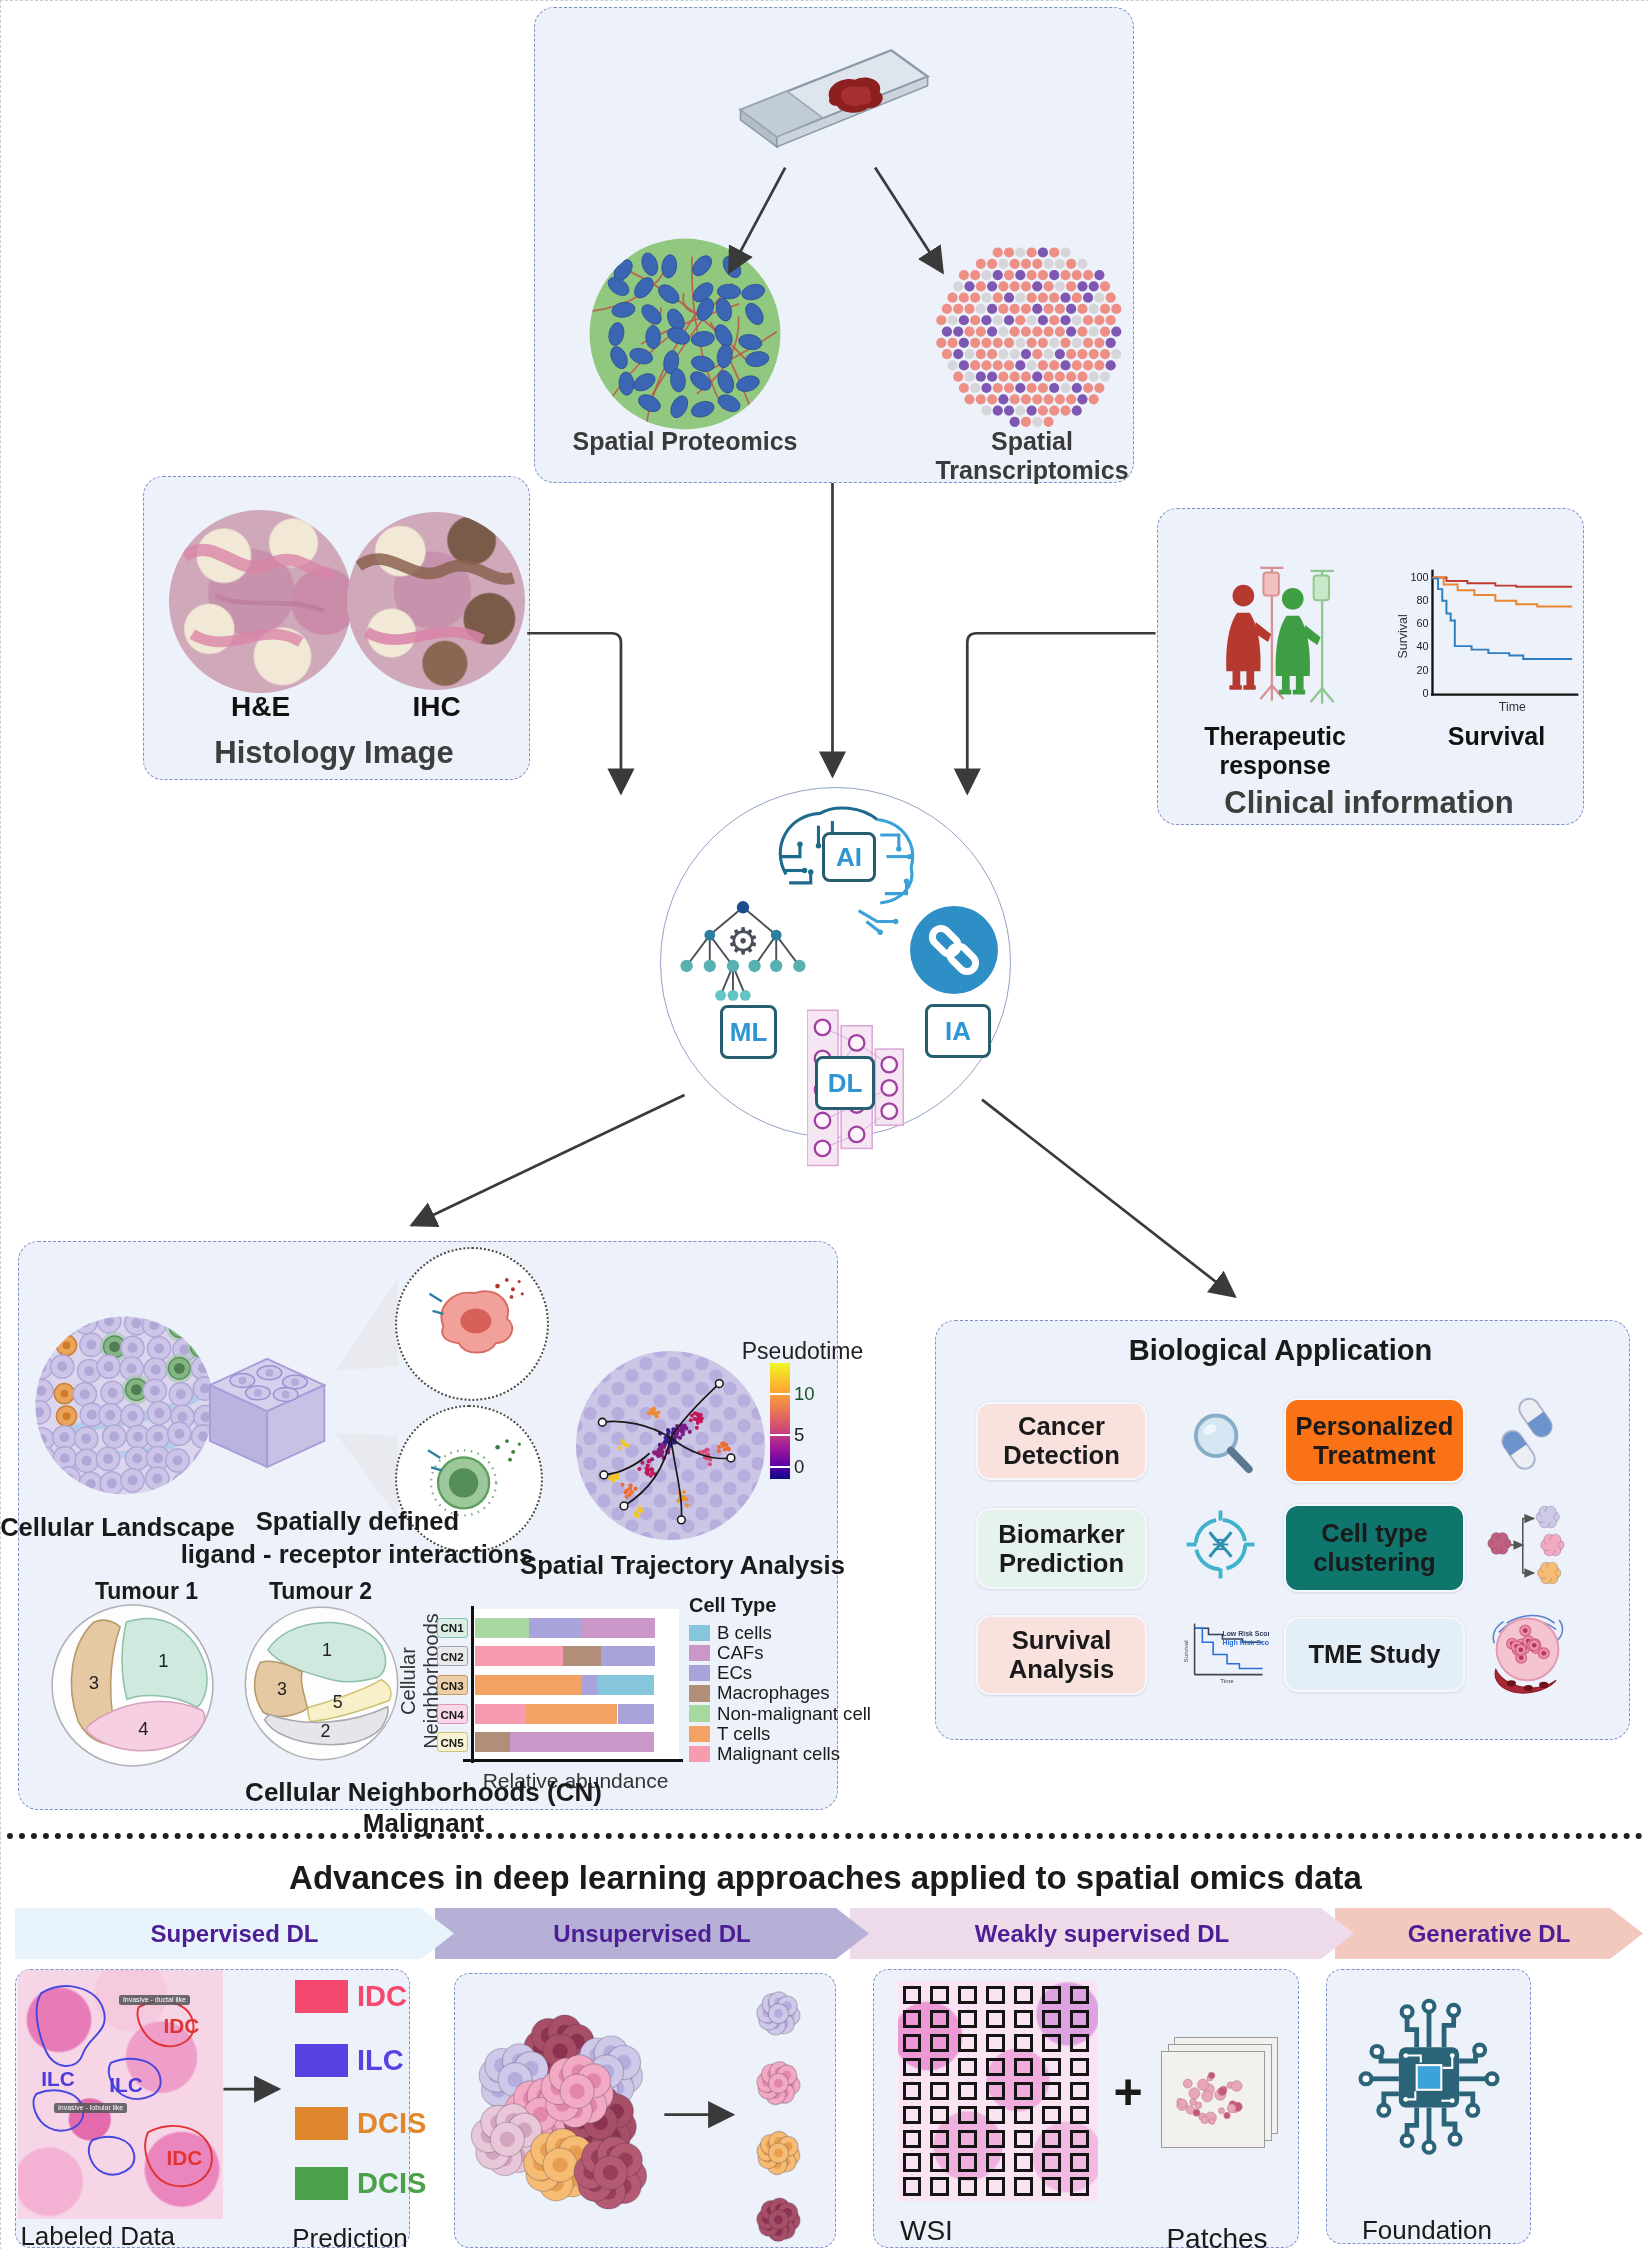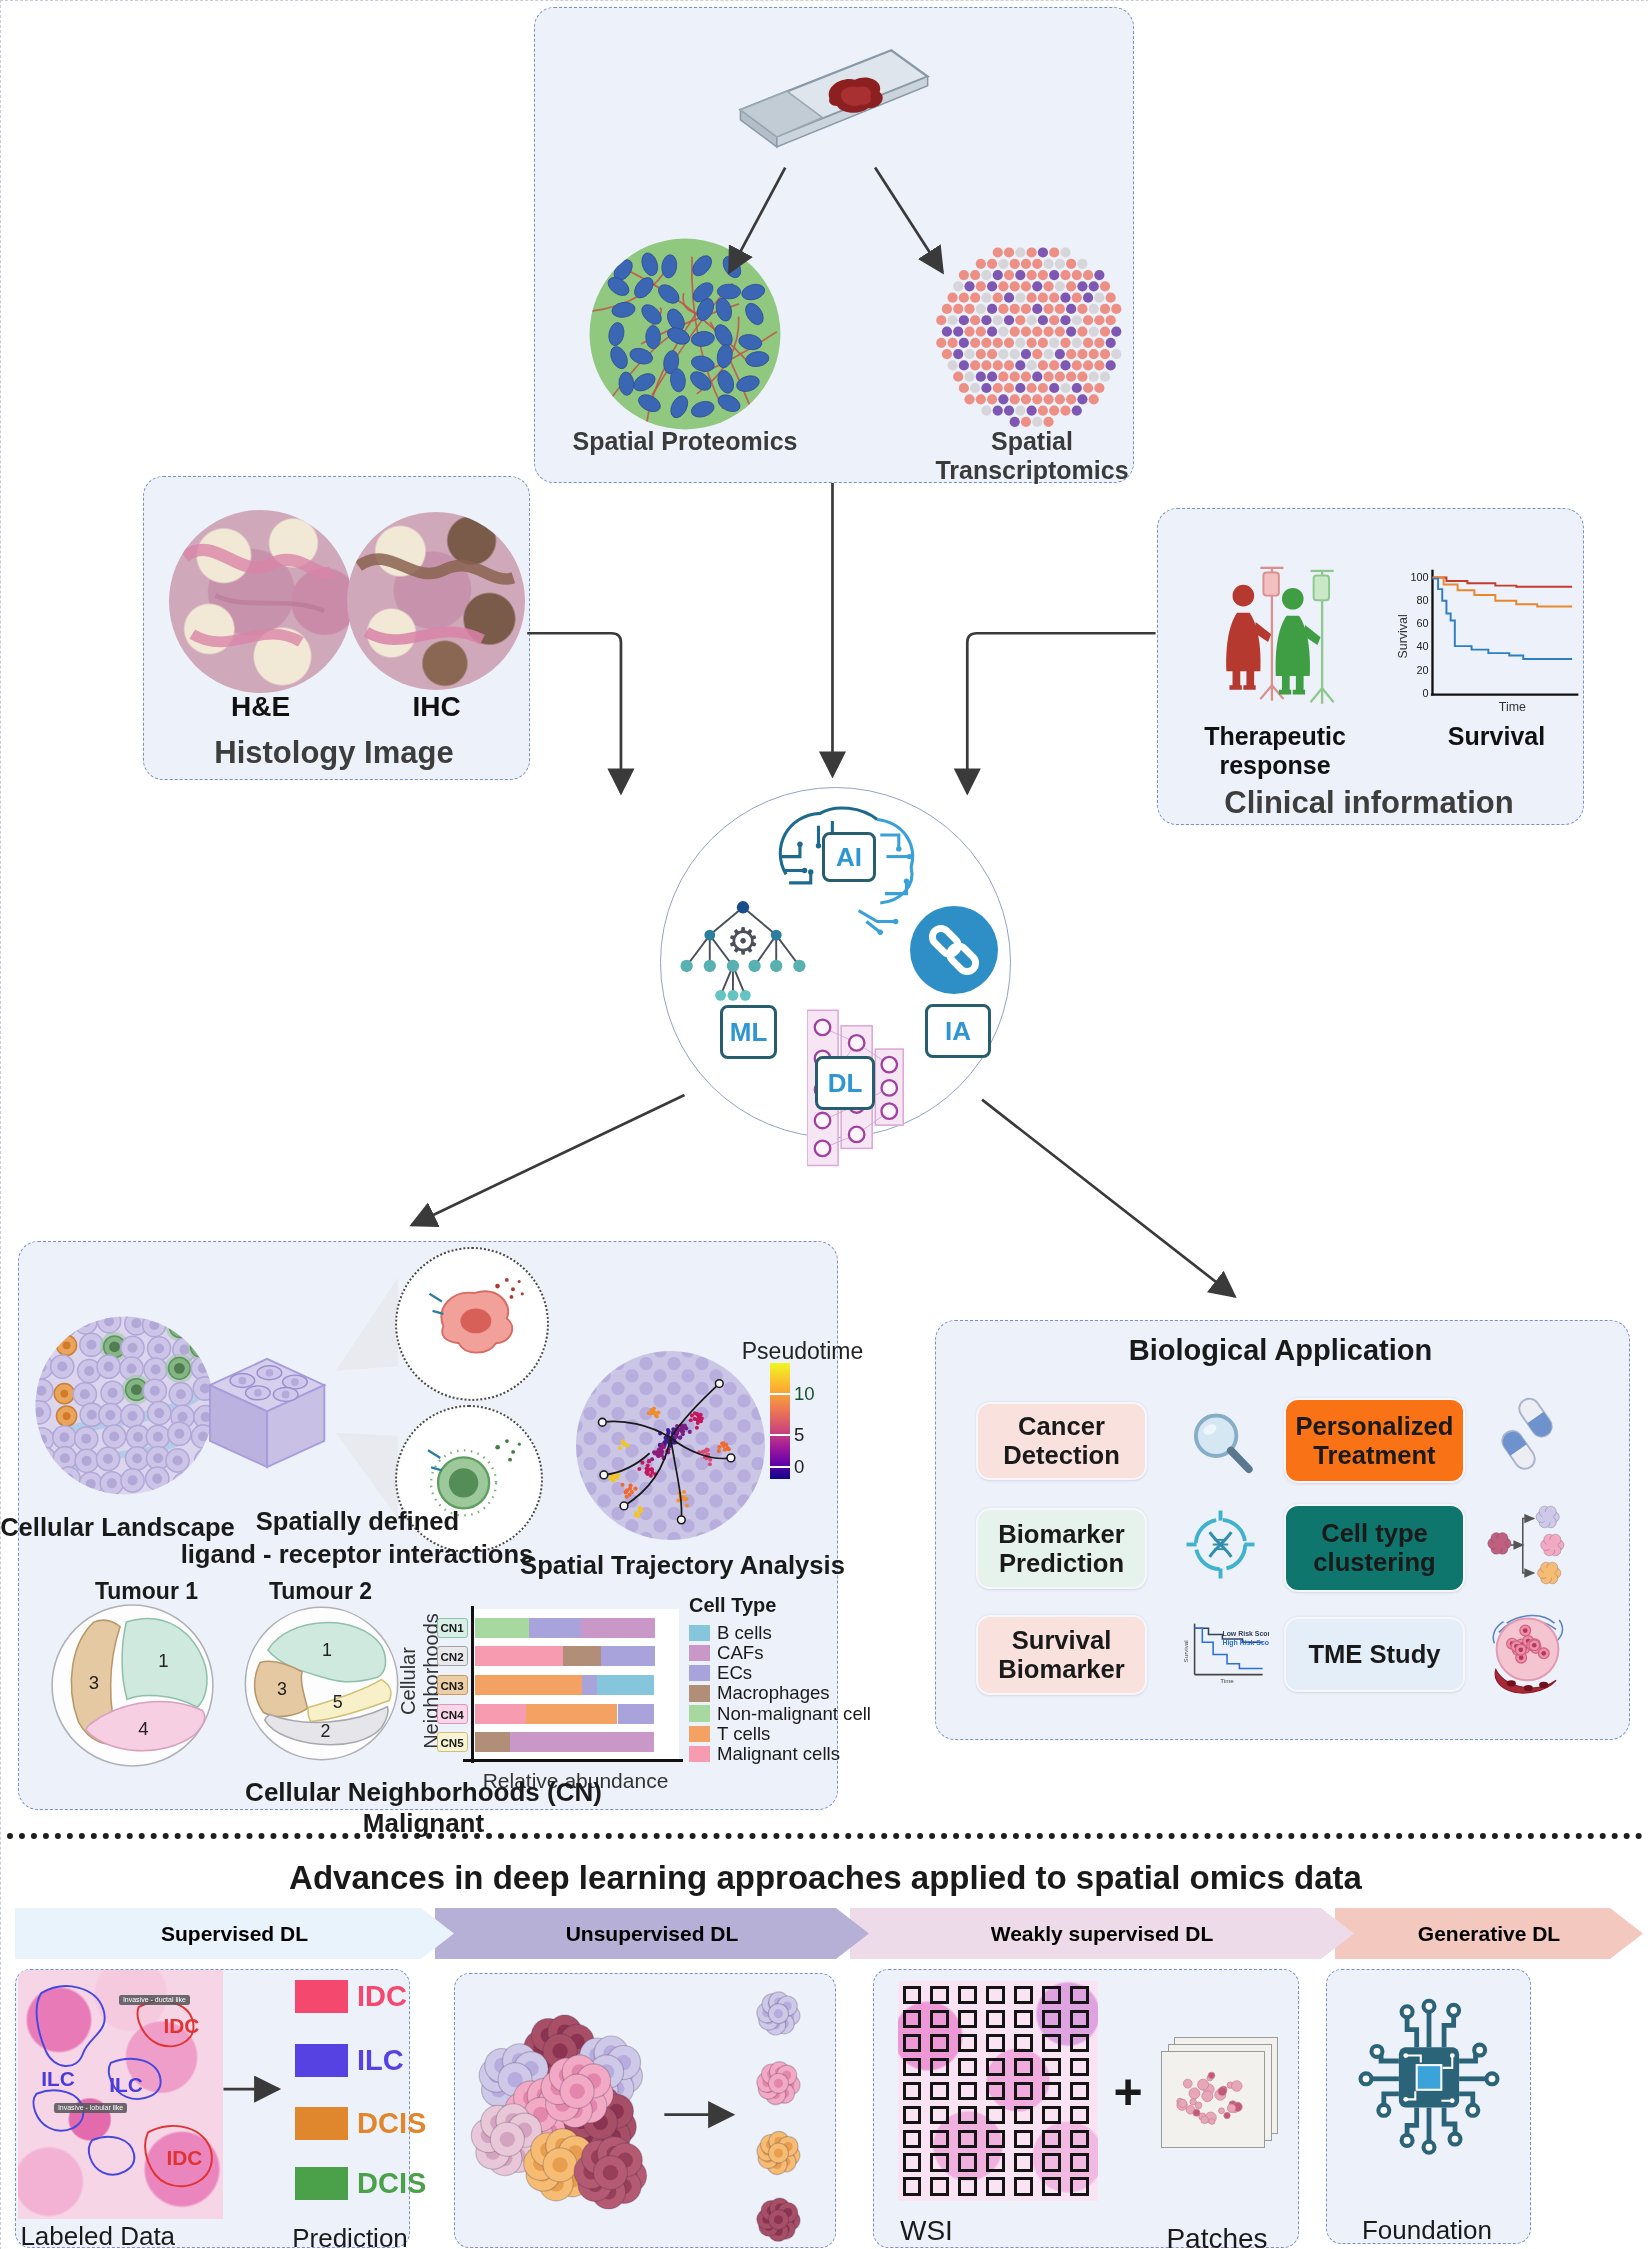--- a/index.html
+++ b/index.html
@@ -11,21 +11,21 @@
   .lbl{position:absolute;font-weight:bold;text-align:center;}
   .cap{position:absolute;font-weight:normal;text-align:center;}
   .circ{position:absolute;border-radius:50%;overflow:hidden;}
   .corebox{position:absolute;background:#fff;border:3.1px solid #265e70;border-radius:7.7px;
            color:#2e96d3;font-weight:bold;font-size:26px;display:flex;align-items:center;justify-content:center;}
   .dotted-circ{position:absolute;border-radius:50%;background:#fff;border:2.3px dotted #4a4a4a;overflow:hidden;}
   .bio-btn{position:absolute;border:2.3px solid #f6f7fb;border-radius:14px;display:flex;align-items:center;
            justify-content:center;text-align:center;font-size:25.6px;font-weight:600;line-height:1.12;
            box-shadow:0 0.8px 2.3px rgba(60,70,120,.15);}
   .banner{position:absolute;top:1907px;height:51px;display:flex;align-items:center;justify-content:center;
-          font-size:21px;font-weight:bold;color:#000000;
+          font-size:24px;font-weight:bold;color:#4c1d95;
           clip-path:polygon(0 0,calc(100% - 33px) 0,100% 50%,calc(100% - 33px) 100%,0 100%);}
   .cn-box{position:absolute;left:1.5px;width:31px;height:20px;border:1.5px solid #999;border-radius:3.1px;
           font-size:11.6px;font-weight:bold;display:flex;align-items:center;justify-content:center;background:#eee;box-sizing:border-box;}
   .cn-seg{position:absolute;height:20px;}
   .leg-row{display:flex;align-items:center;gap:7px;height:16.3px;}
   .leg-sw{width:21px;height:16.3px;flex:0 0 auto;}
   .leg-lab{font-size:18.6px;white-space:nowrap;}
   .sup-sw{position:absolute;left:0;width:53px;height:33px;}
   .sup-lab{position:absolute;left:62px;font-size:29px;font-weight:bold;line-height:33px;}
   .tooltip{position:absolute;background:rgba(88,88,92,.88);color:#fff;font-size:7px;line-height:8.5px;
@@ -1106,21 +1106,21 @@
   <div class="bio-btn" style="left: 1283px; top: 1397px; width: 177px; height: 81px; background: #f97316;">
       <span>Personalized Treatment</span>
     </div>
   <div class="bio-btn" style="left: 975px; top: 1507px; width: 167px; height: 77px; background: rgb(230, 242, 236);">
       <span>Biomarker Prediction</span>
     </div>
   <div class="bio-btn" style="left: 1283px; top: 1503px; width: 177px; height: 84px; background: #0f766e;">
       <span>Cell type clustering</span>
     </div>
   <div class="bio-btn" style="left: 975px; top: 1614px; width: 167px; height: 76px; background: rgb(249, 225, 221);">
-      <span>Survival Biomarker</span>
+      <span>Survival Analysis</span>
     </div>
   <div class="bio-btn" style="left: 1283px; top: 1616px; width: 177px; height: 71px; background: rgb(228, 238, 248);">
       <span>TME Study</span>
     </div>
 
   <svg class="abs" style="left:1184px;top:1409px;" width="70" height="67" viewBox="0 0 90 86">
     <circle cx="40" cy="33" r="26" fill="#d4e7f3" stroke="#86aec6" stroke-width="5"></circle>
     <ellipse cx="32" cy="25" rx="9" ry="6" fill="#eef6fb" transform="rotate(-30 32 25)"></ellipse>
     <line x1="59" y1="52" x2="82" y2="76" stroke="#5a7890" stroke-width="10" stroke-linecap="round"></line>
   </svg>

